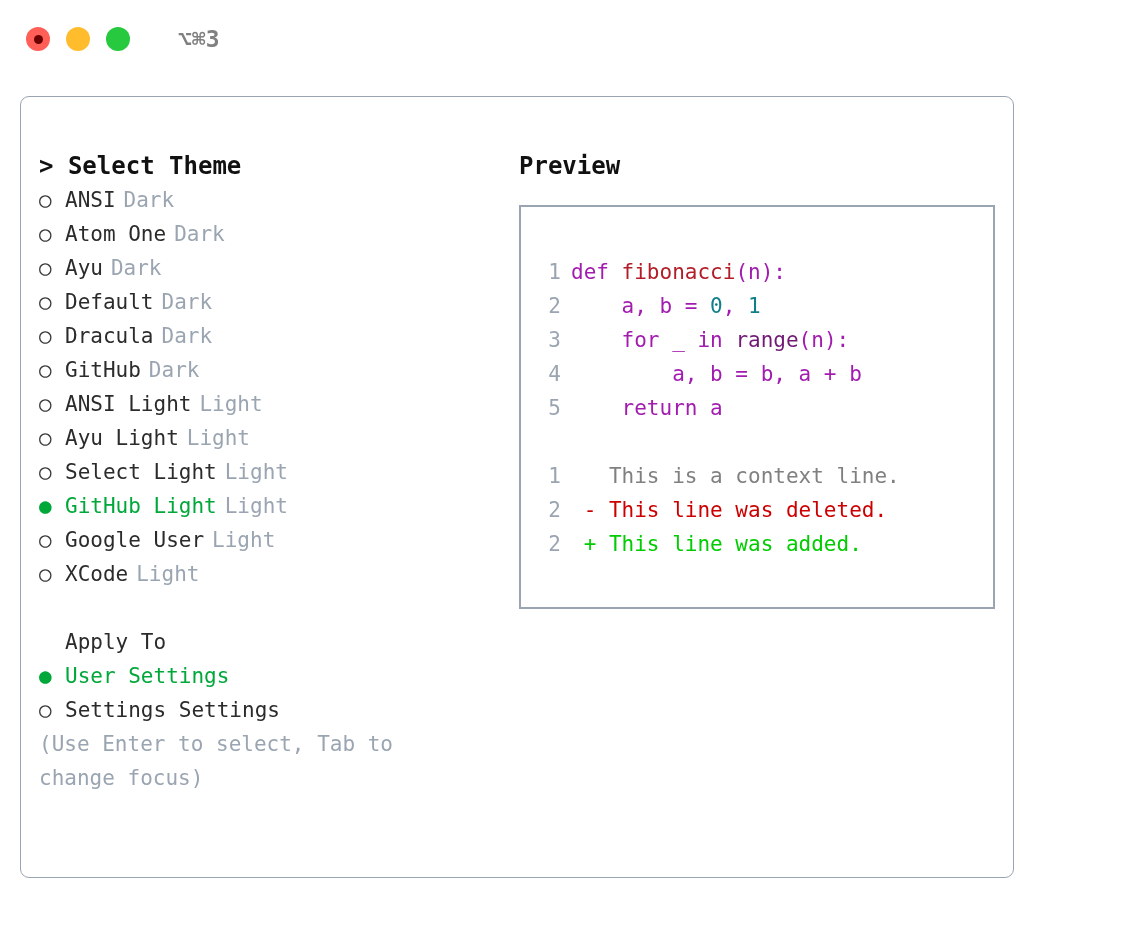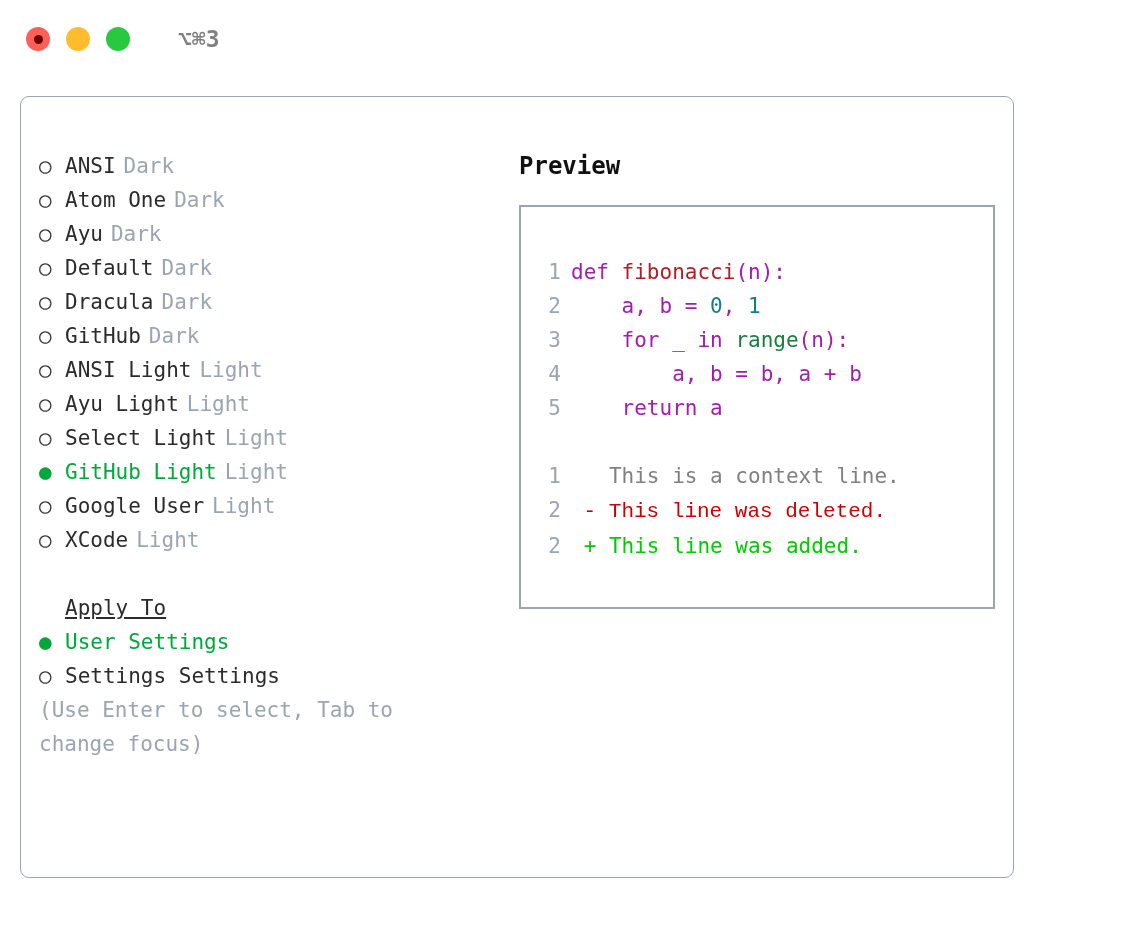--- a/index.html
+++ b/index.html
@@ -116,21 +116,20 @@
     color: #9aa5b1;
     padding-left: 8px;
   }
 
   .apply-header {
     font-size: 21px;
     line-height: 34px;
     color: #2b2b2b;
     white-space: pre;
     padding-left: 26px;
-    text-decoration: underline;
   }
   .spacer-block { height: 34px; }
 
   #hint {
     font-size: 21px;
     line-height: 34px;
     color: #9aa5b1;
     width: 400px;
     white-space: pre-wrap;
   }
@@ -166,44 +165,45 @@
   .lineno {
     width: 26px;
     flex: none;
     text-align: right;
     color: #9aa5b1;
     padding-right: 10px;
   }
   .code-text { color: #a21caf; }
   .tok-fn   { color: #b31d28; }
   .tok-num  { color: #117f8a; }
-  .tok-call { color: #15803d; }
+  .tok-call { color: #701a75; }
   .blank-line { height: 34px; }
   .diff-ctx { color: #808080; }
-  .diff-del { color: #cc0000; font-family: Liberation Mono, monospace; }
+  .diff-del { color: #cc0000; }
   .diff-add { color: #00cc00; }
 </style>
 </head>
 <body>
 
 <div id="window">
 
   <div id="titlebar">
     <div class="dot" style="background:#ff5f56;">
       <div class="dot-inner" style="background:#6b0000;"></div>
     </div>
     <div class="dot" style="background:#ffbd2e;"></div>
     <div class="dot" style="background:#27c93f;"></div>
     <div id="shortcut">⌥⌘3</div>
   </div>
 
   <div id="panel">
     <div id="panel-inner">
 
       <div id="left-col">
+        <div class="sect-header">&gt; Select Theme</div>
         <div id="theme-list">
             <div class="row"><span class="bullet off">○</span><span class="row-label">ANSI</span><span class="row-tag">Dark</span></div>
             <div class="row"><span class="bullet off">○</span><span class="row-label">Atom One</span><span class="row-tag">Dark</span></div>
             <div class="row"><span class="bullet off">○</span><span class="row-label">Ayu</span><span class="row-tag">Dark</span></div>
             <div class="row"><span class="bullet off">○</span><span class="row-label">Default</span><span class="row-tag">Dark</span></div>
             <div class="row"><span class="bullet off">○</span><span class="row-label">Dracula</span><span class="row-tag">Dark</span></div>
             <div class="row"><span class="bullet off">○</span><span class="row-label">GitHub</span><span class="row-tag">Dark</span></div>
             <div class="row"><span class="bullet off">○</span><span class="row-label">ANSI Light</span><span class="row-tag">Light</span></div>
             <div class="row"><span class="bullet off">○</span><span class="row-label">Ayu Light</span><span class="row-tag">Light</span></div>
             <div class="row"><span class="bullet off">○</span><span class="row-label">Select Light</span><span class="row-tag">Light</span></div>

